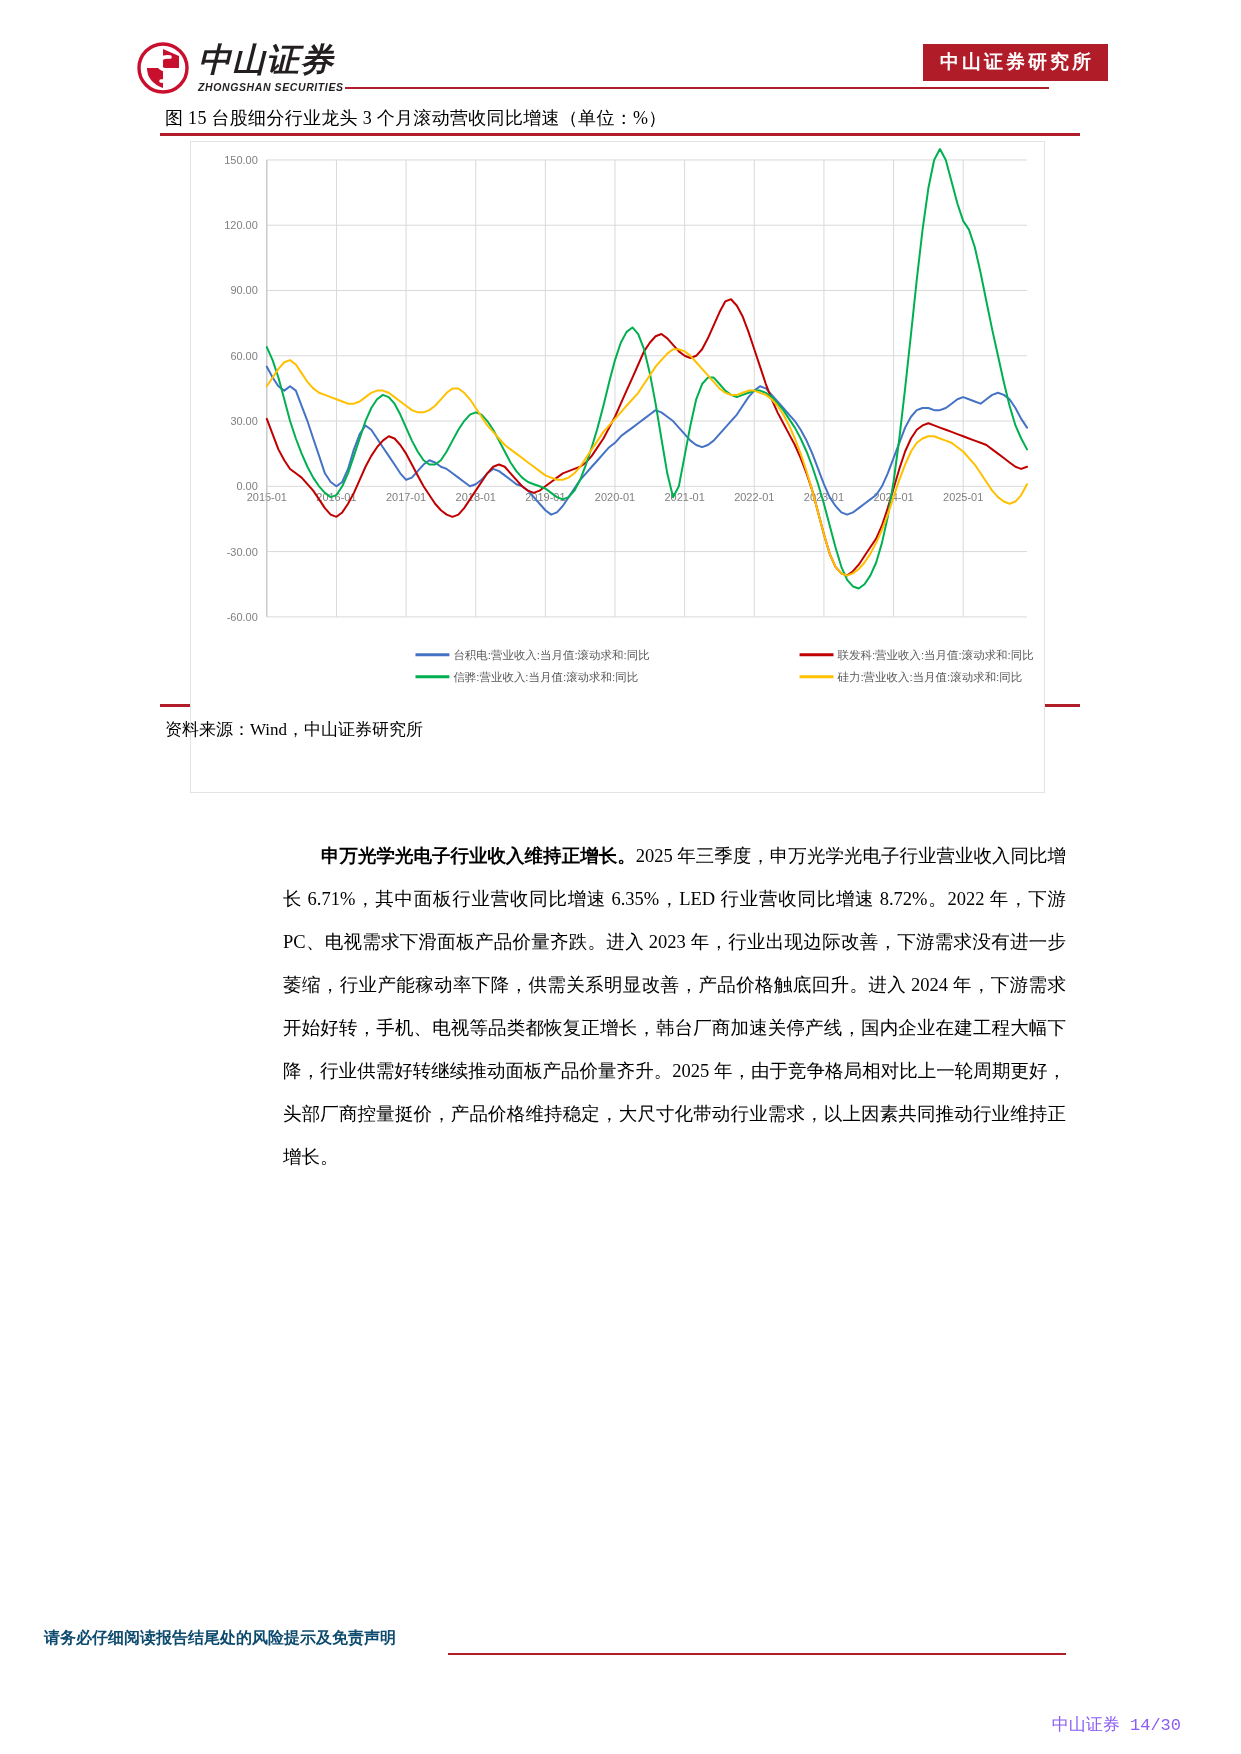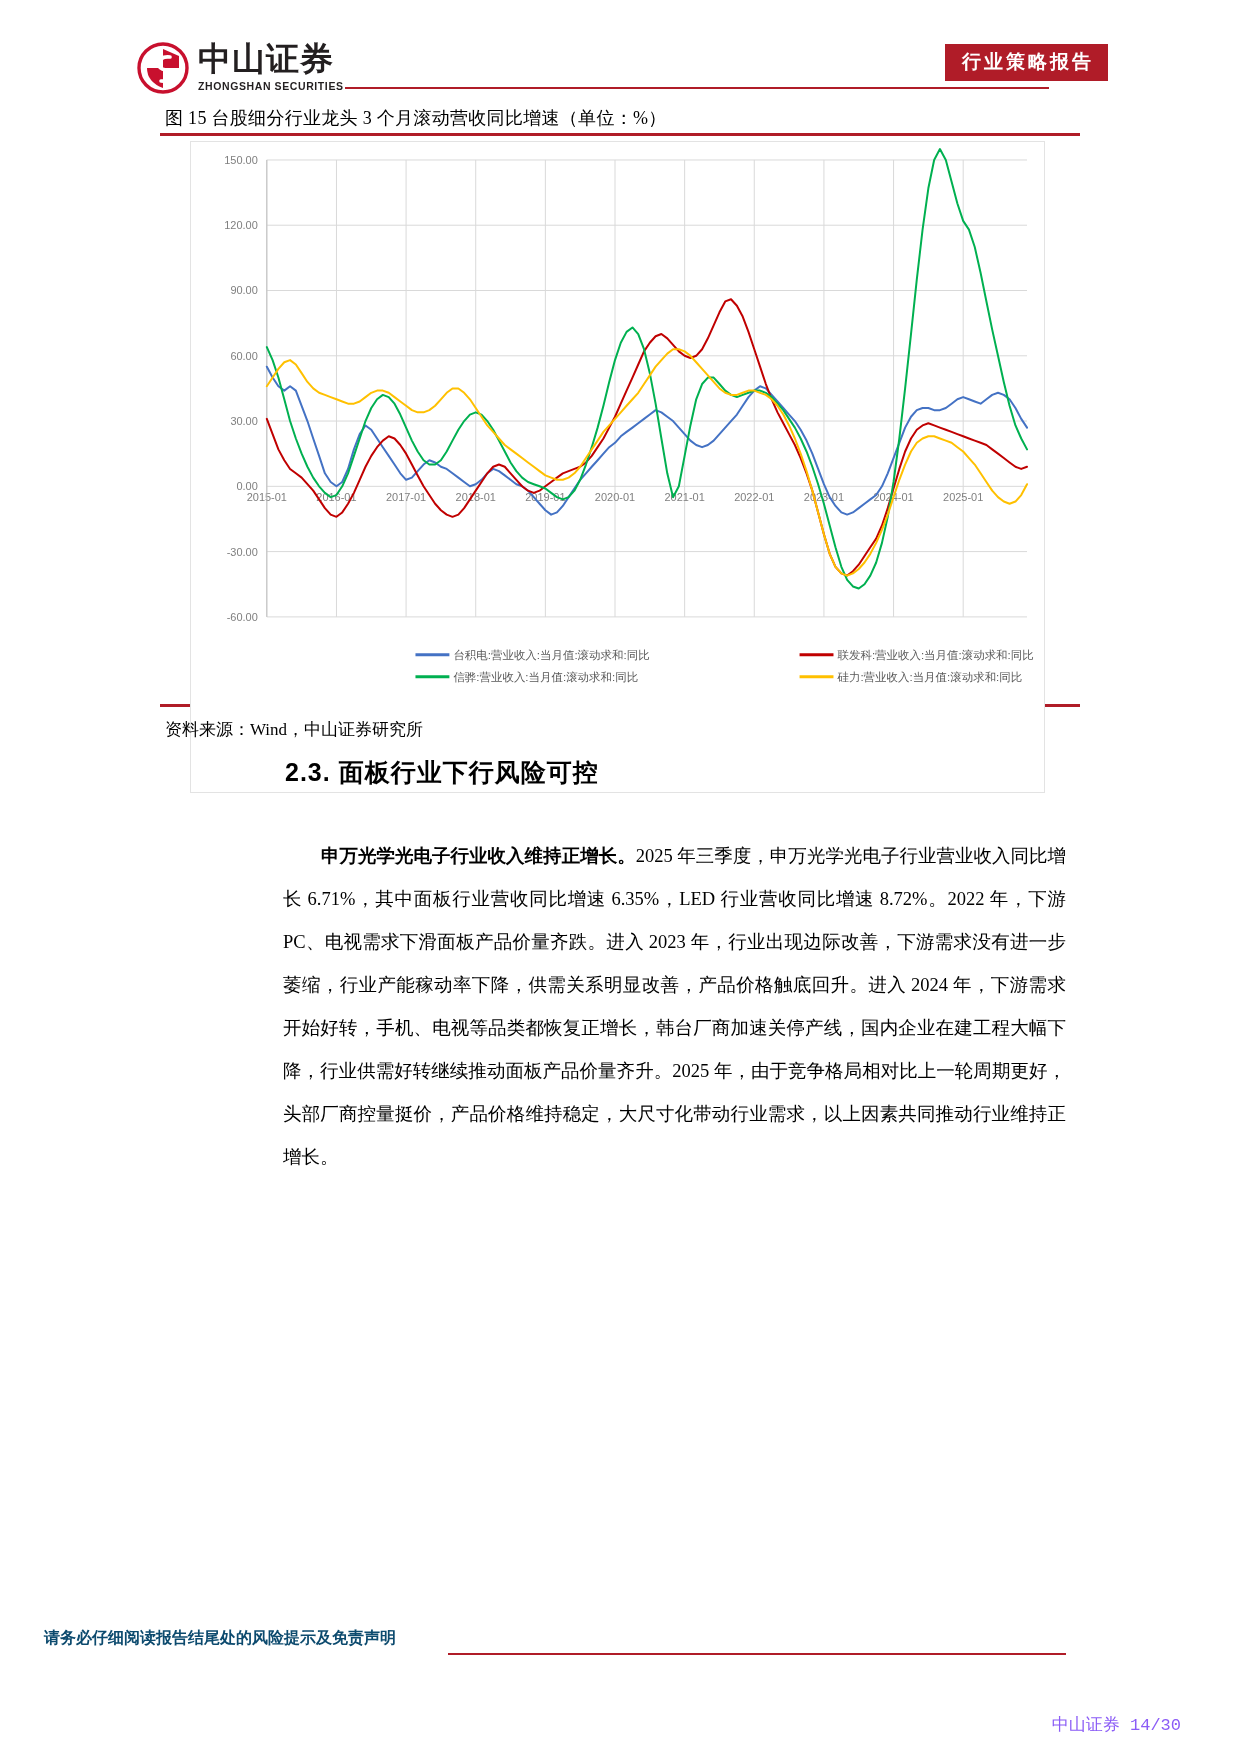--- a/index.html
+++ b/index.html
@@ -8,21 +8,21 @@
     width: 1241px; height: 1754px;
     background: #ffffff;
     font-family: "Liberation Serif", "DejaVu Serif", serif;
     position: relative;
     overflow: hidden;
   }
   .page { position:absolute; inset:0; }
 
   
   .header { position:absolute; left:0; top:0; width:1241px; height:105px; }
-  .logo-wrap { position:absolute; left:137px; top:40px; display:flex; align-items:flex-start; }
+  .logo-wrap { position:absolute; left:137px; top:40px; display:flex; align-items:center;font-style:italic; }
   .logo-mark { width:52px; height:52px; position:relative; flex:none; margin-top:2px; }
   .logo-text { margin-left:9px; }
   .logo-cn {
     font-family:"Liberation Sans","DejaVu Sans",sans-serif;
     font-weight:bold; font-size:33px; letter-spacing:1px; color:#231f20; line-height:38px;
     white-space:nowrap;
   }
   .logo-en {
     font-family:"Liberation Sans","DejaVu Sans",sans-serif;
     font-weight:bold; font-size:10.5px; letter-spacing:0.6px; color:#231f20;
@@ -109,21 +109,21 @@
           <path d="M10 26 L26 26 L26 46 Q10 40 10 26 Z" fill="#c8102e"></path>
           <path d="M33 15 q-10 -1 -11 6 q-1 6 7 7 q7 1 6 6 q-1 6 -11 5" fill="none" stroke="#ffffff" stroke-width="3.6" stroke-linecap="round"></path>
         </svg>
       </div>
       <div class="logo-text">
         <div class="logo-cn">中山证券</div>
         <div class="logo-en">ZHONGSHAN SECURITIES</div>
       </div>
     </div>
     <div class="header-rule"></div>
-    <div class="header-badge">行业策略报告</div>
+    <div class="header-badge">中山证券研究所</div>
   </div>
 
   <div class="fig-caption">图 15 台股细分行业龙头 3 个月滚动营收同比增速（单位：%）</div>
 
   <div class="fig-box">
     <div class="fig-rule-top"></div>
     <div class="fig-rule-bot"></div>
     <div class="chart-frame">
       <svg id="chart-svg" class="chart-inner" viewBox="0 0 855 552">
           <line x1="76" y1="18" x2="838" y2="18" stroke="#d9d9d9" stroke-width="1"></line>
@@ -176,21 +176,20 @@
           <line x1="225" y1="536" x2="259" y2="536" stroke="#00b050" stroke-width="3"></line>
           <text x="263" y="540" class="lg-label">信骅:营业收入:当月值:滚动求和:同比</text>
           <line x1="610" y1="536" x2="644" y2="536" stroke="#ffc000" stroke-width="3"></line>
           <text x="648" y="540" class="lg-label">硅力:营业收入:当月值:滚动求和:同比</text>
         </svg>
     </div>
   </div>
 
   <div class="source-line">资料来源：Wind，中山证券研究所</div>
 
-  <div class="sec-heading">2.3. 面板行业下行风险可控</div>
 
   <p class="body-text">
     <b>申万光学光电子行业收入维持正增长。</b><span>2025 年三季度，申万光学光电子行业营业收入同比增长 6.71%，其中面板行业营收同比增速 6.35%，LED 行业营收同比增速 8.72%。2022 年，下游 PC、电视需求下滑面板产品价量齐跌。进入 2023 年，行业出现边际改善，下游需求没有进一步萎缩，行业产能稼动率下降，供需关系明显改善，产品价格触底回升。进入 2024 年，下游需求开始好转，手机、电视等品类都恢复正增长，韩台厂商加速关停产线，国内企业在建工程大幅下降，行业供需好转继续推动面板产品价量齐升。2025 年，由于竞争格局相对比上一轮周期更好，头部厂商控量挺价，产品价格维持稳定，大尺寸化带动行业需求，以上因素共同推动行业维持正增长。</span>
   </p>
 
   <div class="footer-rule"></div>
   <div class="footer-left">请务必仔细阅读报告结尾处的风险提示及免责声明</div>
   <div class="footer-right">中山证券 14/30</div>
 
 </div>

